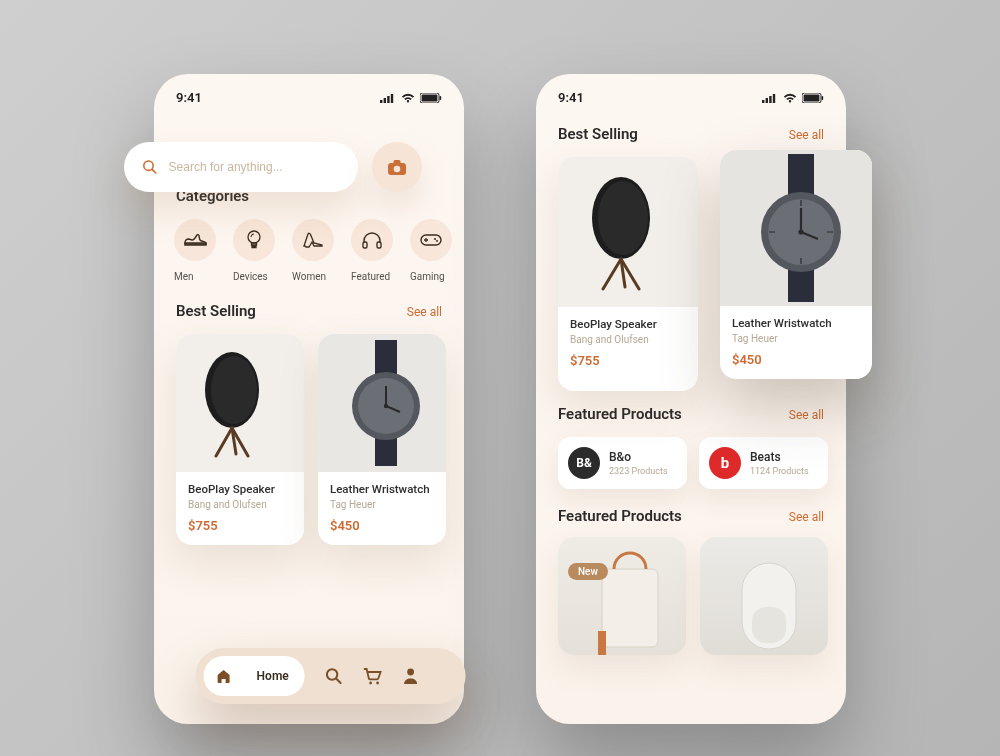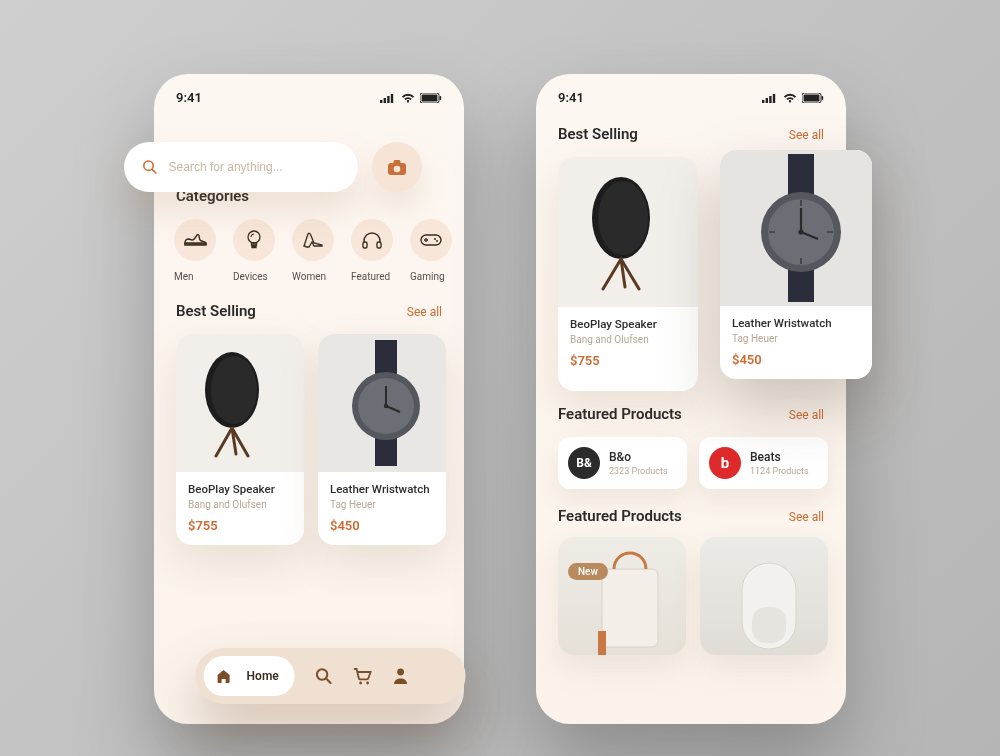--- a/index.html
+++ b/index.html
@@ -168,21 +168,21 @@
     padding: 0 10px 0 8px;
     gap: 20px;
     box-shadow: 0 26px 50px rgba(110,70,40,0.28);
     z-index: 10;
   }
   .nav-home-pill {
     background:#fff;
     border-radius:22px;
     height:40px;
     padding: 0 16px 0 12px;
-    display:flex; align-items:center; gap:15px;
+    display:flex; align-items:center; gap:25px;
     font-size:12px; font-weight:600; color:#3a2e20;
   }
   .nav-icon { color:#7a4f28; }
 
   
   .p2-content { padding-top: 10px; }
   .p2 .section-head.first { margin-top: 4px; }
   .p2 .cards-row.overflow {
     position: relative;
     left: 0;

